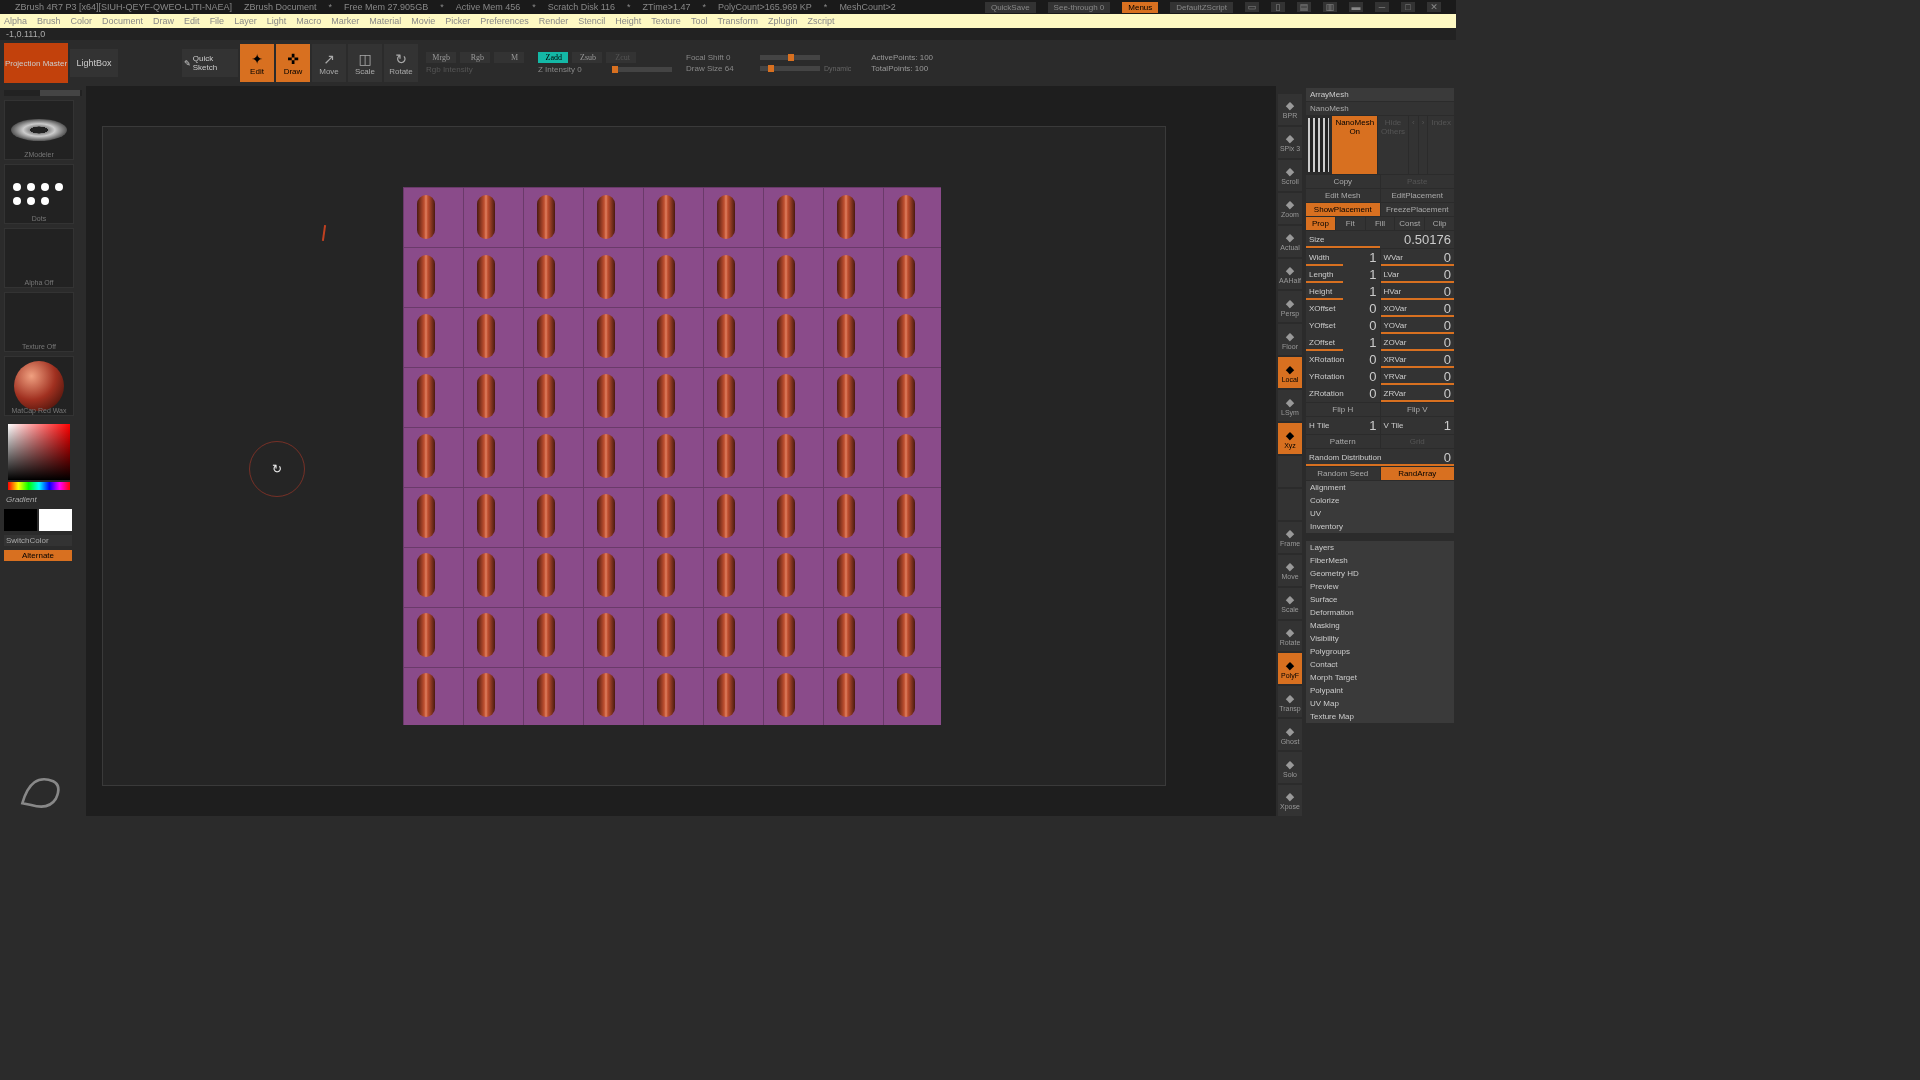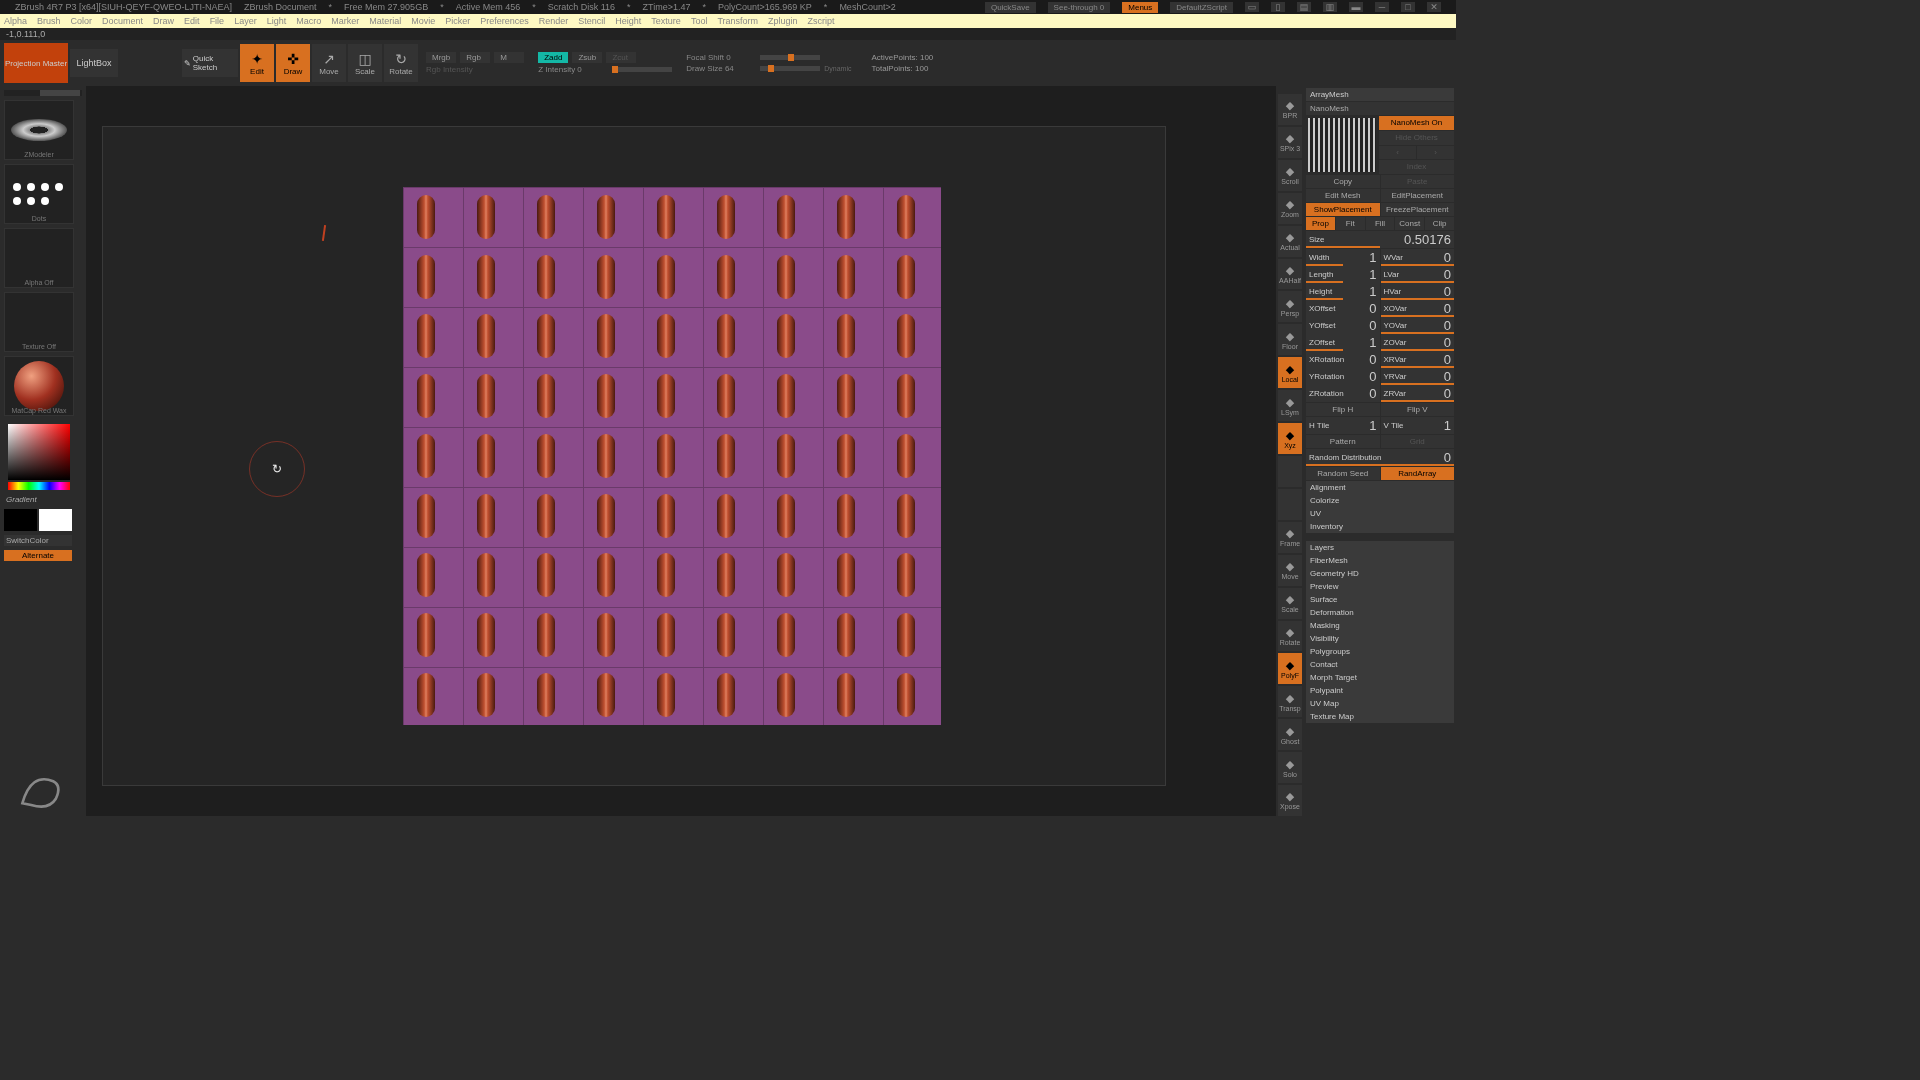--- a/index.html
+++ b/index.html
@@ -20,21 +20,21 @@
 .toolbar { height: 46px; background: #2b2b2b; display: flex; align-items: center; padding: 2px 4px; gap: 2px; }
 .projmaster { width: 64px; height: 40px; background: #c2410c; display: flex; flex-direction: column; align-items: center; justify-content: center; font-size: 8px; color: #ccc; text-align: left; }
 .lightbox { width: 48px; height: 28px; background: #333; display: flex; align-items: center; justify-content: center; font-size: 9px; color: #ccc; }
 .quicksketch { width: 56px; height: 28px; background: #333; display: flex; align-items: center; font-size: 8px; color: #ccc; gap: 2px; padding: 2px; }
 .modebtn { width: 34px; height: 38px; background: #333; display: flex; flex-direction: column; align-items: center; justify-content: center; font-size: 8px; color: #aaa; }
 .modebtn.active { background: #d87020; color: #000; }
 .modebtn .icon { font-size: 14px; }
 
 .sliders-group { display: flex; flex-direction: column; gap: 2px; padding: 2px 6px; }
 .slider-row { display: flex; gap: 4px; align-items: center; font-size: 8px; }
-.slider-btn { background: #333; padding: 1px 6px; min-width: 30px; text-align: left; }
+.slider-btn { background: #333; padding: 1px 6px; min-width: 30px; text-align: right; font-family: Liberation Serif, serif; }
 .slider-btn.active { background: #14b8a6; color: #000; }
 .slider-btn.dim { color: #555; }
 .slider-label { min-width: 70px; color: #888; }
 .slider-track { width: 60px; height: 5px; background: #444; position: relative; }
 .slider-track .knob { position: absolute; width: 6px; height: 7px; top: -1px; background: #d87020; }
 
 .main-area { display: flex; height: calc(100% - 86px); }
 
 .left-panel { width: 86px; background: #2b2b2b; padding: 4px; display: flex; flex-direction: column; gap: 4px; }
 .lp-scroll { width: 78px; height: 6px; background: #222; }
@@ -468,21 +468,21 @@
         <div class="ic">◆</div>
         <div>Xpose</div>
       </div>
     </div>
 
   <div class="right-panel">
     <div class="rp-section">ArrayMesh</div>
     <div class="rp-sub">NanoMesh</div>
     <div class="rp-row">
       <div class="rp-thumb"></div>
-      <div style="flex:1;display:flex;flex-direction:column;gap:1px">
+      <div style="flex:1;display:flex;flex-direction:row;gap:1px">
         <div class="rp-cell active">NanoMesh On</div>
         <div class="rp-cell dim">Hide Others</div>
         <div class="rp-row">
             <div class="rp-cell dim">‹</div>
             <div class="rp-cell dim">›</div>
           </div>
         <div class="rp-cell dim">Index</div>
       </div>
     </div>
     <div class="rp-row">

